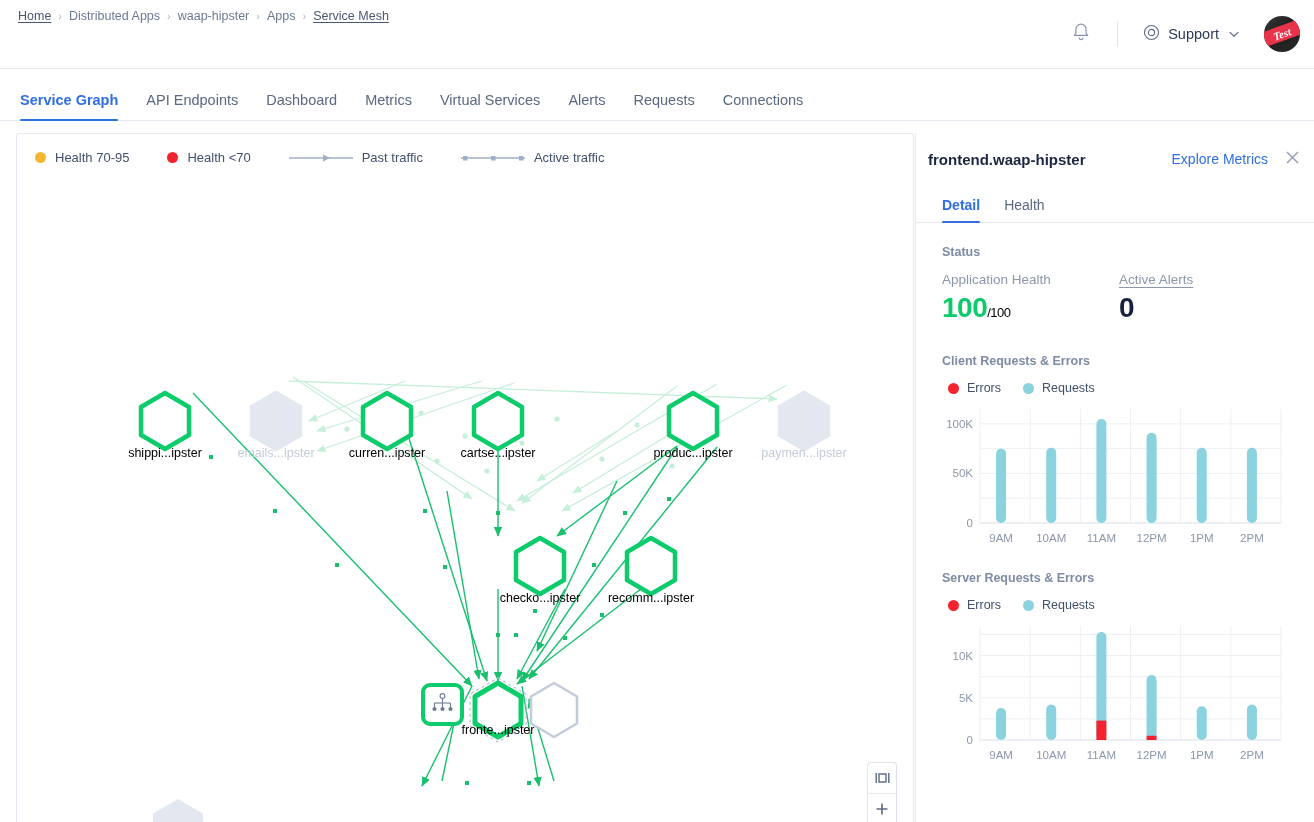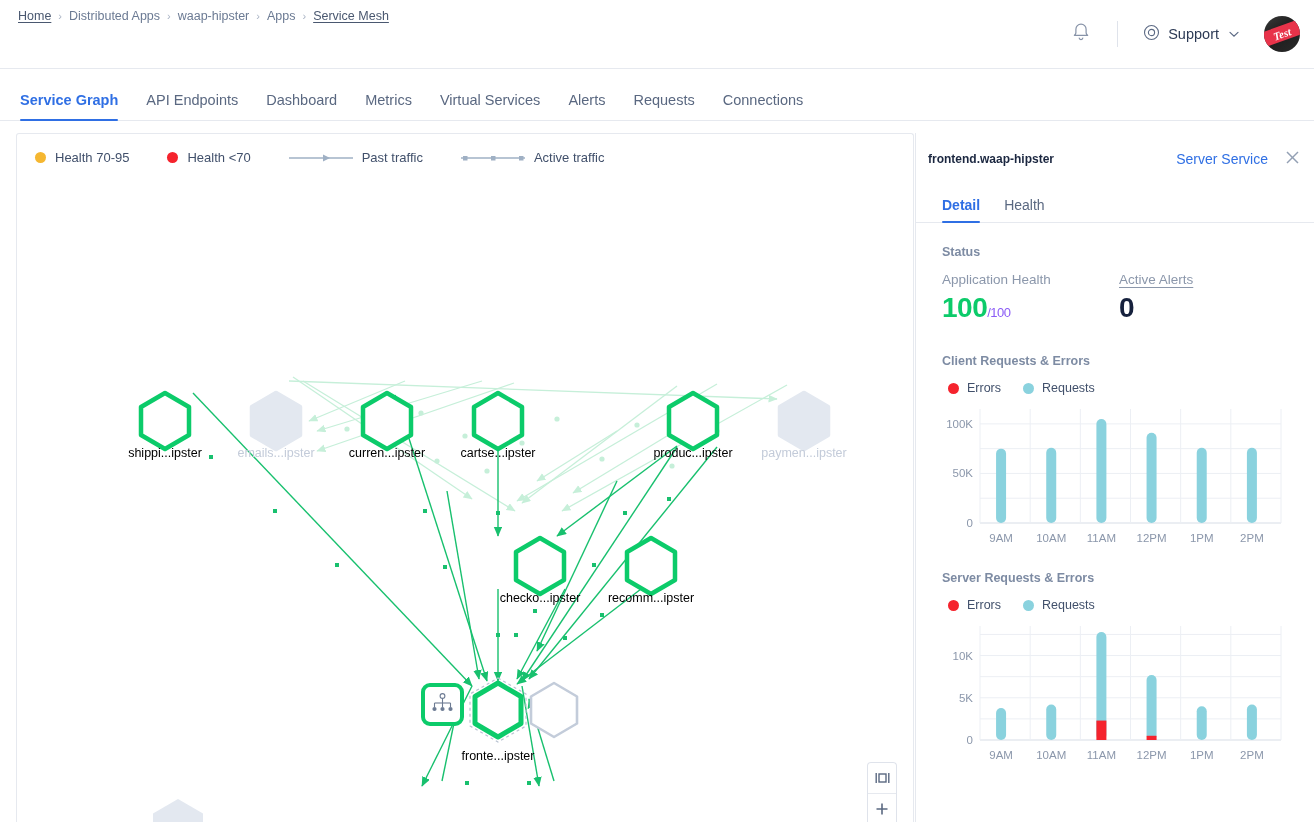--- a/index.html
+++ b/index.html
@@ -114,21 +114,21 @@
 
   
   .detail-panel {
     position: absolute; left: 915px; top: 133px; width: 399px; height: 689px;
     background: #fff; border-left: 1px solid #e6e9ef;
   }
   .dp-head {
     position: absolute; left: 0; top: 0; width: 399px; height: 52px;
     display: flex; align-items: center; padding: 0 14px 0 12px;
   }
-  .dp-title { font-size: 12px; font-weight: 700; color: #1b2740; flex: 1; }
+  .dp-title { font-size: 15px; font-weight: 700; color: #1b2740; flex: 1; }
   .dp-explore { font-size: 14px; color: #2f6fe4; cursor: pointer; margin-right: 16px; }
   .dp-close { color: #93a0b4; font-size: 19px; line-height: 1; cursor: pointer; }
 
   .dp-tabs {
     position: absolute; left: 0; top: 52px; width: 399px; height: 38px;
     display: flex; align-items: flex-end; padding-left: 26px;
     border-bottom: 1px solid #e6e9ef;
   }
   .dp-tab { font-size: 14px; color: #5a6881; padding: 0 12px 9px 12px; cursor: pointer; position: relative; }
   .dp-tab:first-child { padding-left: 0; }
@@ -140,21 +140,21 @@
 
   .dp-body { position: absolute; left: 0; top: 90px; width: 399px; bottom: 0; padding: 22px 26px 12px 26px; }
   .sec-title { font-size: 12.5px; font-weight: 700; color: #7d8ba3; margin-bottom: 13px; }
 
   .status-row { display: flex; gap: 7px; margin-bottom: 30px; }
   .status-col { width: 180px; }
   .status-lbl { font-size: 13.5px; color: #8b97ab; margin-bottom: 5px; }
   .status-lbl.ul { text-decoration: underline; text-underline-offset: 3px; cursor: pointer; }
   .status-val { font-size: 28px; font-weight: 700; letter-spacing: -0.5px; }
   .status-val .green { color: #0ccb6a; }
-  .status-val .sub { font-size: 13px; font-weight: 400; color: #8b5cf6; }
+  .status-val .sub { font-size: 13px; font-weight: 400; color: #000000; }
   .status-val .navy { color: #16213d; }
 
   .chart-block { margin-bottom: 22px; }
   .chart-legend { display: flex; gap: 22px; align-items: flex-end; margin: 12px 0 6px 6px; }
   .chart-legend .li { display: flex; align-items: center; gap: 8px; font-size: 12.5px; color: #41506b; }
   .chart-svg { display: block; }
   .ax-lbl { font-size: 11.5px; fill: #8b97ab; font-family: "Liberation Sans", sans-serif; }
 </style>
 </head>
 <body>
@@ -357,21 +357,21 @@
       </svg>
 
       <div class="node-label" style="left:148px; top:265px;">shippi...ipster</div>
       <div class="node-label faded" style="left:259px; top:265px;">emails...ipster</div>
       <div class="node-label" style="left:370px; top:265px;">curren...ipster</div>
       <div class="node-label" style="left:481px; top:265px;">cartse...ipster</div>
       <div class="node-label" style="left:676px; top:265px;">produc...ipster</div>
       <div class="node-label faded" style="left:787px; top:265px;">paymen...ipster</div>
       <div class="node-label" style="left:523px; top:410px;">checko...ipster</div>
       <div class="node-label" style="left:634px; top:410px;">recomm...ipster</div>
-      <div class="node-label" style="left:481px; top:568px;text-align:right;">fronte...ipster</div>
+      <div class="node-label" style="left:481px; top:542px;text-align:right;">fronte...ipster</div>
 
       <div class="zoom-controls">
         <div class="zoom-btn">
           <svg width="15" height="14" viewBox="0 0 15 14">
             <rect x="4" y="3" width="7" height="8" fill="none" stroke="#5a6881" stroke-width="1.4"></rect>
             <line x1="1.2" y1="2" x2="1.2" y2="12" stroke="#5a6881" stroke-width="1.4"></line>
             <line x1="13.8" y1="2" x2="13.8" y2="12" stroke="#5a6881" stroke-width="1.4"></line>
           </svg>
         </div>
         <div class="zoom-btn">
@@ -380,21 +380,21 @@
             <line x1="2.5" y1="8" x2="13.5" y2="8" stroke="#5a6881" stroke-width="1.6"></line>
           </svg>
         </div>
       </div>
     </div>
   </div>
 
   <div class="detail-panel">
     <div class="dp-head">
       <div class="dp-title">frontend.waap-hipster</div>
-      <div class="dp-explore">Server Service</div>
+      <div class="dp-explore">Explore Metrics</div>
       <div class="dp-close">
         <svg width="17" height="17" viewBox="0 0 17 17">
           <line x1="3" y1="3" x2="14" y2="14" stroke="#93a0b4" stroke-width="1.5"></line>
           <line x1="14" y1="3" x2="3" y2="14" stroke="#93a0b4" stroke-width="1.5"></line>
         </svg>
       </div>
     </div>
 
     <div class="dp-tabs" id="dp-tabs">
         <div class="dp-tab active">Detail</div>

